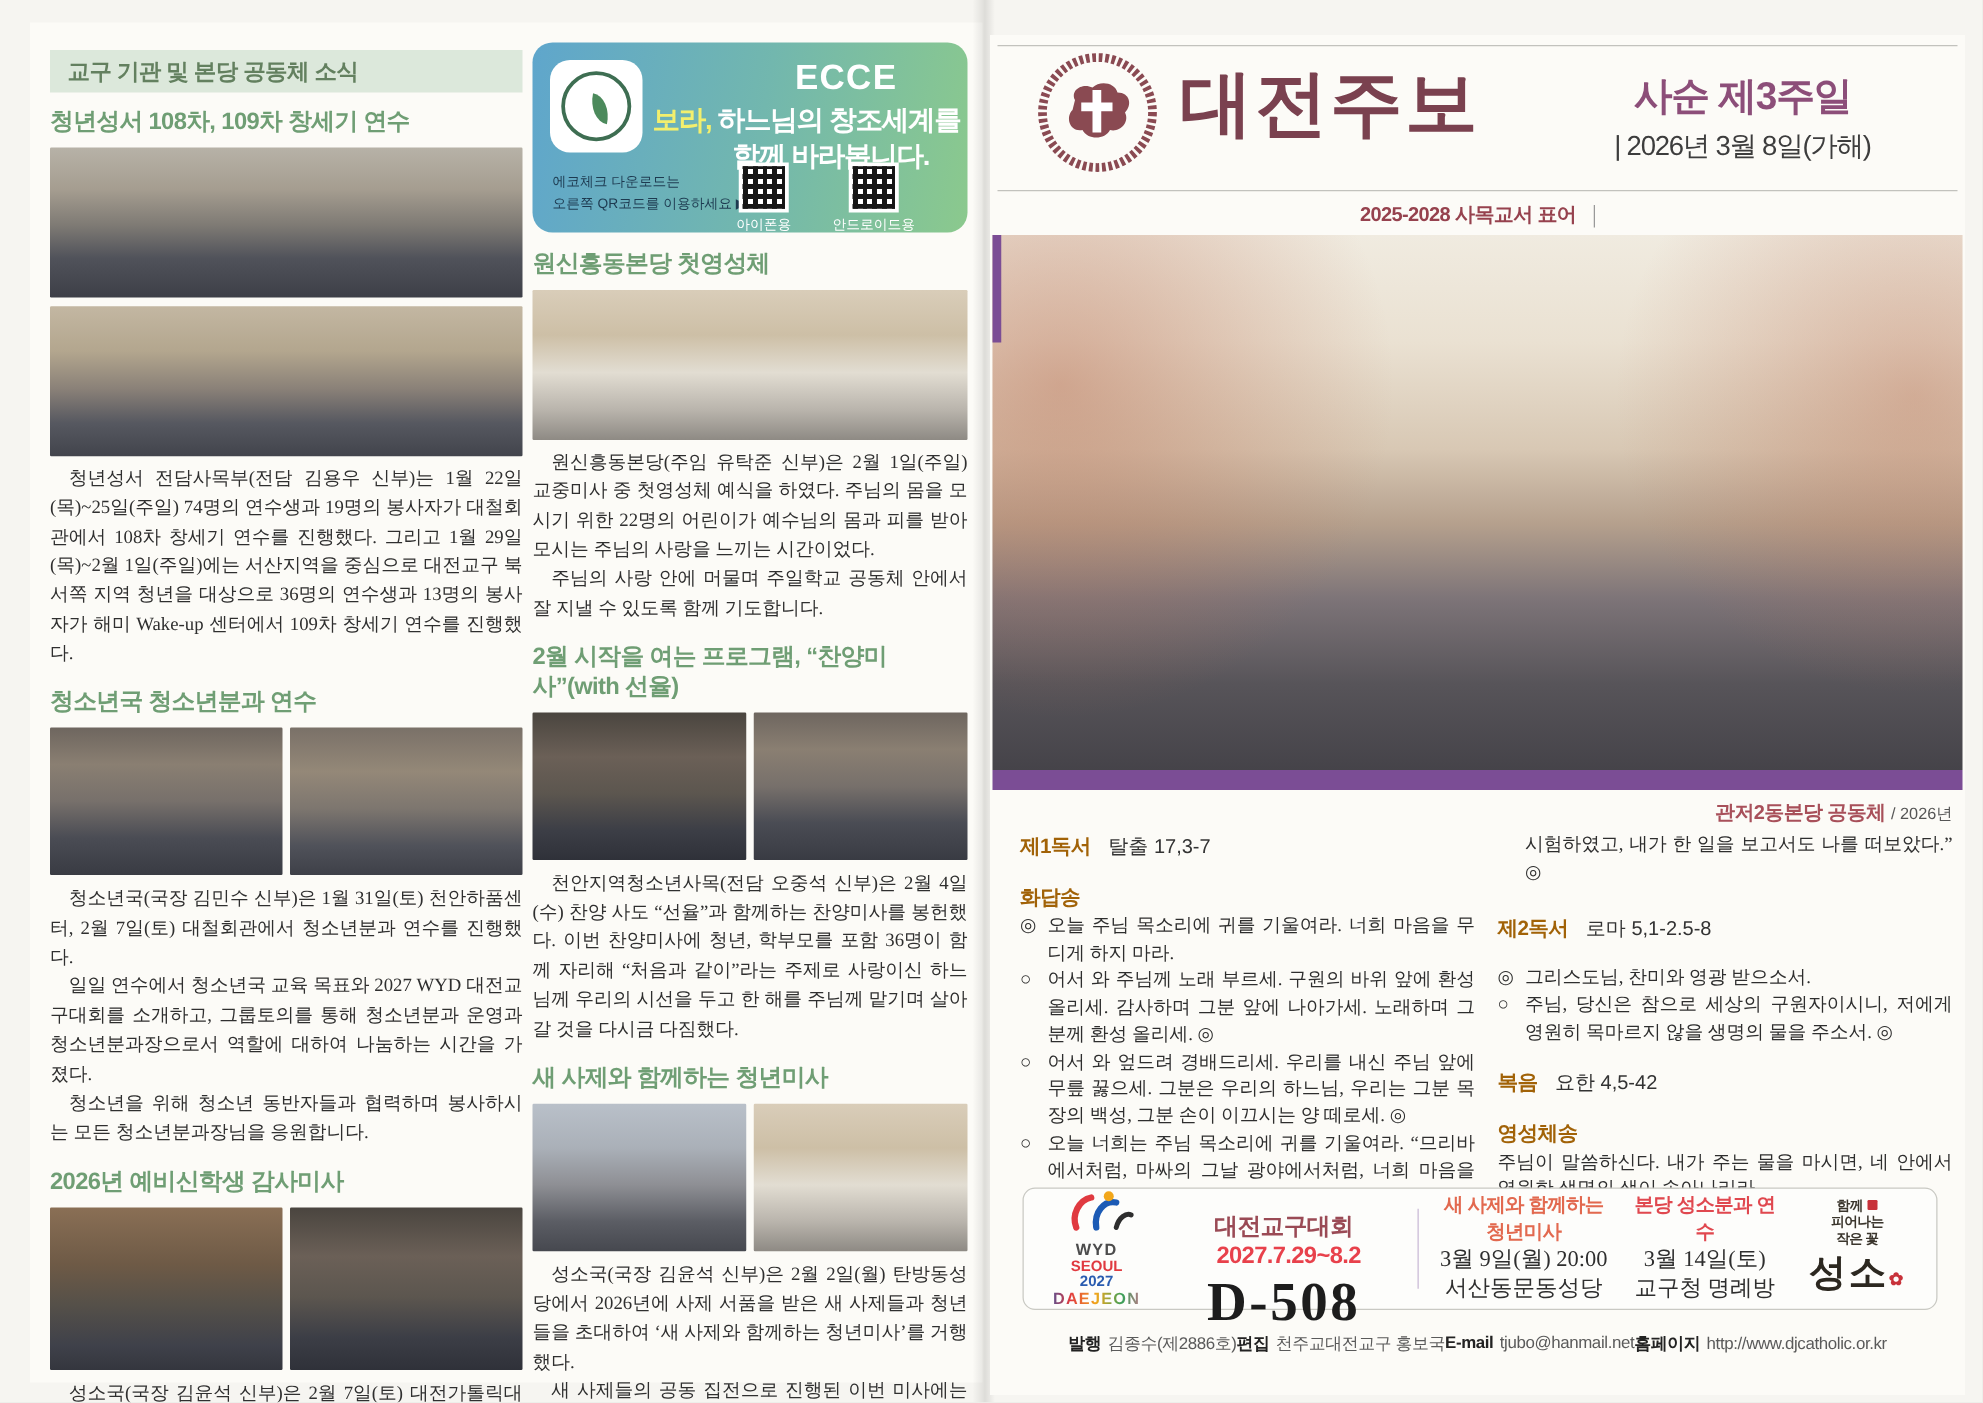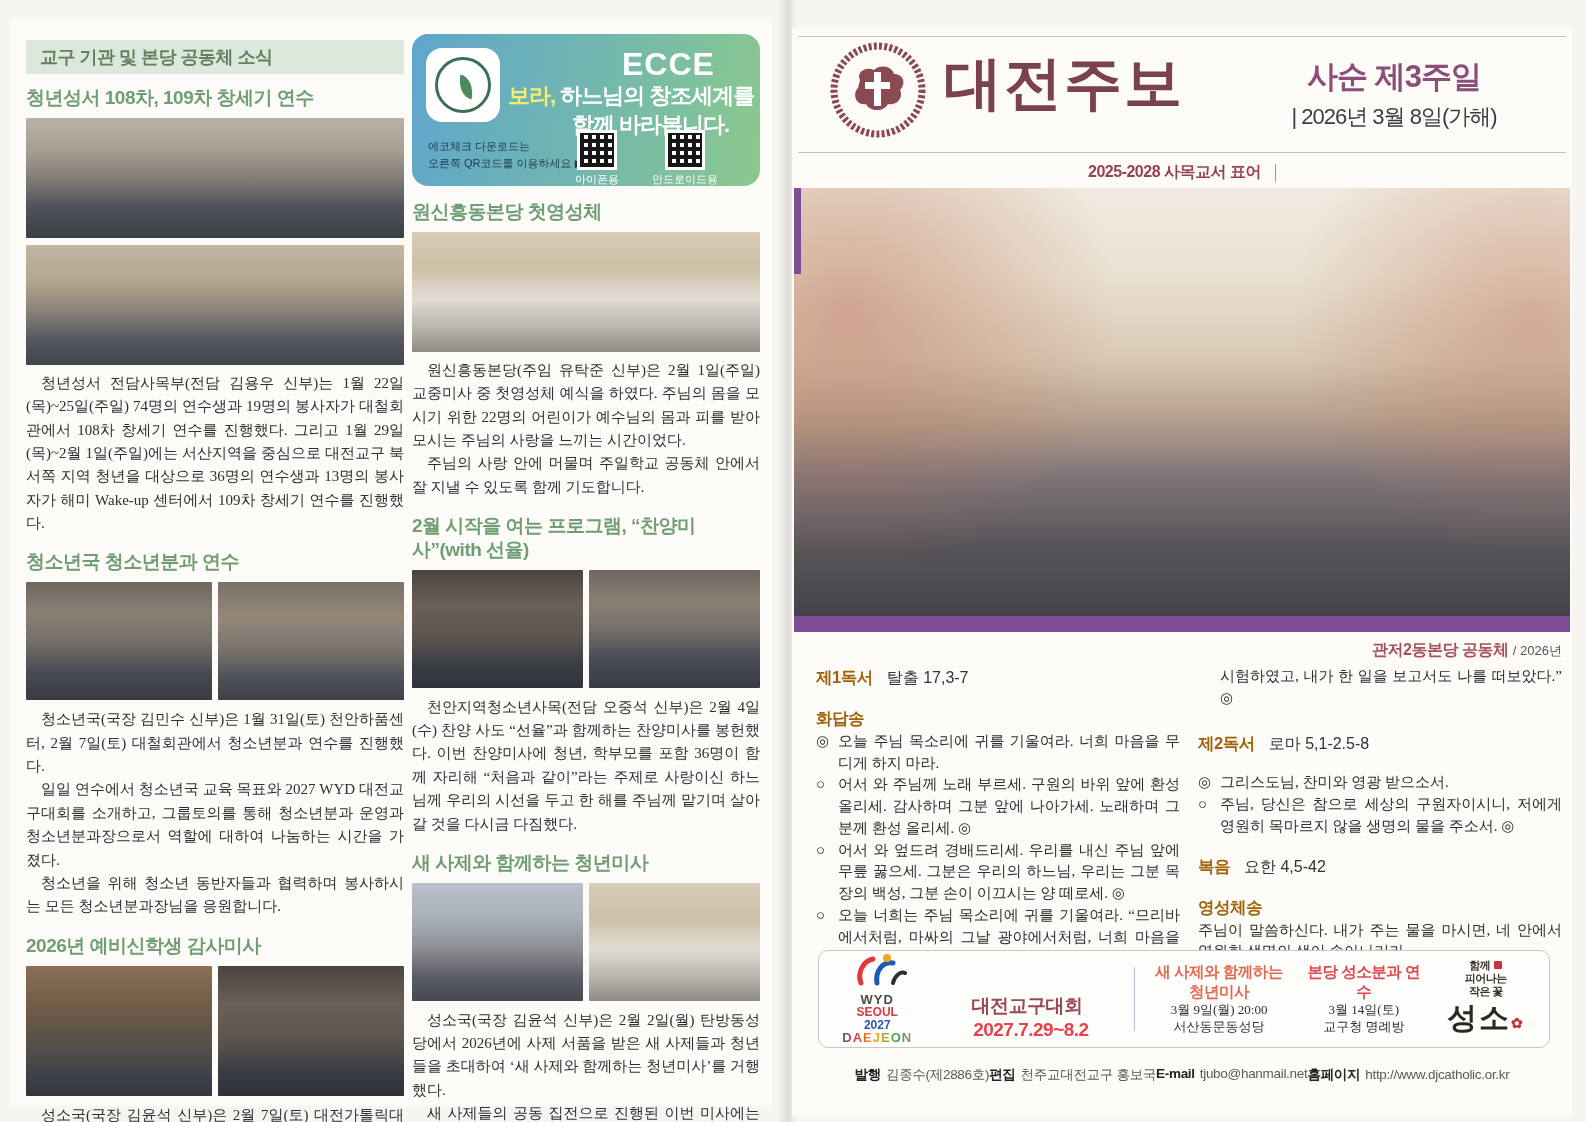--- a/index.html
+++ b/index.html
@@ -1,19 +1,19 @@
 <!DOCTYPE html>
 <html><head>
 <meta charset="utf-8">
 <style>
   * { margin:0; padding:0; box-sizing:border-box; }
   html,body { background:#e8e8e4; }
   .sheet { position:relative; width:1586px; height:1122px; background:#f6f5f1; overflow:hidden;
            font-family:"Liberation Serif","DejaVu Serif",serif; }
-  .pageL { position:absolute; left:10px; top:18px; width:762px; height:1088px; background:#fcfbf7; }
+  .pageL { position:absolute; left:24px; top:18px; width:762px; height:1088px; background:#fcfbf7; }
   .pageR { position:absolute; left:792px; top:28px; width:780px; height:1088px; background:#fcfbf7;padding-left:11px; }
   .gutter { position:absolute; left:778px; top:0; width:18px; height:1122px;
             background:linear-gradient(90deg, rgba(0,0,0,0) 0%, rgba(0,0,0,.08) 45%, rgba(0,0,0,.10) 55%, rgba(0,0,0,0) 100%); }
 
   
   .col1 { position:absolute; left:16px; top:22px; width:378px; }
   .col2 { position:absolute; left:402px; top:16px; width:348px; }
 
   .news-header { background:#dce8db; color:#63805f; font:bold 18px/34px "Liberation Sans","DejaVu Sans",sans-serif;
                  padding:0 14px; letter-spacing:-0.5px; margin-bottom:12px; }
@@ -36,21 +36,21 @@
   .tone-white { background:linear-gradient(180deg,#d9cdb9 0%,#cdbfa6 30%,#e2ddd2 55%,#b9b4ac 80%,#8e8a84 100%); }
   .tone-dark { background:linear-gradient(180deg,#4a453f 0%,#6b6057 30%,#5c564f 55%,#3c3e46 80%,#2f3139 100%); }
 
   
   .eco { position:relative; height:152px; border-radius:16px; margin-bottom:14px; overflow:hidden;
          background:linear-gradient(100deg,#5fa6cc 0%,#72b7ae 52%,#8bc98d 100%);
          font-family:"Liberation Sans","DejaVu Sans",sans-serif; }
   .eco-badge { position:absolute; left:14px; top:14px; width:74px; height:74px; background:#fff; border-radius:16px; }
   .eco-emblem { position:absolute; left:9px; top:9px; width:56px; height:56px; border:3px solid #3e6e52; border-radius:50%; }
   .eco-leaf { position:absolute; left:20px; top:16px; width:16px; height:22px; background:#4c8a5c; border-radius:0 100% 0 100%; transform:rotate(12deg); }
-  .eco-title { position:absolute; left:210px; top:12px; color:#fff; font-weight:bold; font-size:32px; letter-spacing:1px; }
+  .eco-title { position:absolute; left:210px; top:12px; color:#fff; font-weight:bold; font-size:28px; letter-spacing:1px; }
   .eco-l1 { position:absolute; left:96px; top:47px; font-size:22px; font-weight:bold; color:#fff; letter-spacing:-1px; white-space:nowrap; }
   .eco-l1 .accent { color:#f3ef6d; }
   .eco-l2 { position:absolute; left:160px; top:76px; font-size:22px; font-weight:bold; color:#fff; letter-spacing:-1px; }
   .eco-note { position:absolute; left:16px; top:104px; font-size:11px; color:#1d3a50; line-height:1.5; }
   .qrwrap { position:absolute; top:96px; width:70px; text-align:center; }
   .qr1 { left:150px; } .qr2 { left:238px; }
   .qr { width:40px; height:40px; margin:0 auto; background:#fff; padding:3px; }
   .qr-px { width:100%; height:100%;
            background-image:repeating-linear-gradient(0deg,#161616 0 4px,transparent 4px 8px),
                             repeating-linear-gradient(90deg,#161616 0 4px,#ffffff 4px 8px); }
@@ -104,21 +104,21 @@
   .dday { width:230px; text-align:center;margin-top:36px; }
   .dday-top { font-size:19px; letter-spacing:-0.5px; }
   .dday-top .lab { color:#9a4a55; font-weight:bold; }
   .dday-top .dates { color:#e8414b; font-weight:bold; margin-left:8px; }
   .dday-num { font-family:"Liberation Serif","DejaVu Serif",serif; font-weight:bold; font-size:44px; color:#1d1d1d; letter-spacing:2px; }
   .vsep { width:1px; height:64px; background:#c9b9d6; }
   .ev { text-align:center; line-height:1.3; }
   .ev2 { width:172px; } .ev3 { width:150px; }
   .ev-t2 { color:#e2694f; font-weight:bold; font-size:15.5px; letter-spacing:-0.5px; }
   .ev-t3 { color:#e0484f; font-weight:bold; font-size:15.5px; letter-spacing:-0.5px; }
-  .ev-d { font-family:"Liberation Serif","DejaVu Serif",serif; color:#2e2e2e; font-size:13px; }
+  .ev-d { font-family:"Liberation Serif","DejaVu Serif",serif; color:#2e2e2e; font-size:18px; }
   .callig { width:116px; text-align:center; font-family:"Liberation Serif","DejaVu Serif",serif; }
   .callig-small { font-size:11px; font-weight:bold; color:#3a352c; line-height:1.2; letter-spacing:-0.5px; }
   .callig-big { font-size:30px; font-weight:800; color:#2c2820; letter-spacing:2px; }
   .callig-flower { color:#c8323a; font-size:14px; }
   .callig-seal { display:inline-block; width:8px; height:8px; background:#c8323a; border-radius:1px; margin-left:2px; }
 
   .rfooter { position:absolute; left:0; right:0; top:1038px; display:flex; justify-content:center; 
              font-family:"Liberation Sans","DejaVu Sans",sans-serif; font-size:13.5px; color:#5a5a5a; letter-spacing:-0.3px; }
   .rfooter b { color:#222; margin-right:5px; }
 </style>
@@ -308,20 +308,21 @@
         <div class="wyd-word">WYD</div>
         <div class="wyd-seoul">SEOUL</div>
         <div class="wyd-year">2027</div>
         <div class="wyd-city">DAEJEON</div>
       </div>
       <div class="dday">
         <div class="dday-top">
           <span class="lab">대전교구대회</span>
           <span class="dates">2027.7.29~8.2</span>
         </div>
+        <div class="dday-num">D-508</div>
       </div>
       <div class="vsep"></div>
       <div class="ev ev2">
         <div class="ev-t2">새 사제와 함께하는</div>
         <div class="ev-t2">청년미사</div>
         <div class="ev-d">3월 9일(월) 20:00</div>
         <div class="ev-d">서산동문동성당</div>
       </div>
       <div class="ev ev3">
         <div class="ev-t3">본당 성소분과 연수</div>

